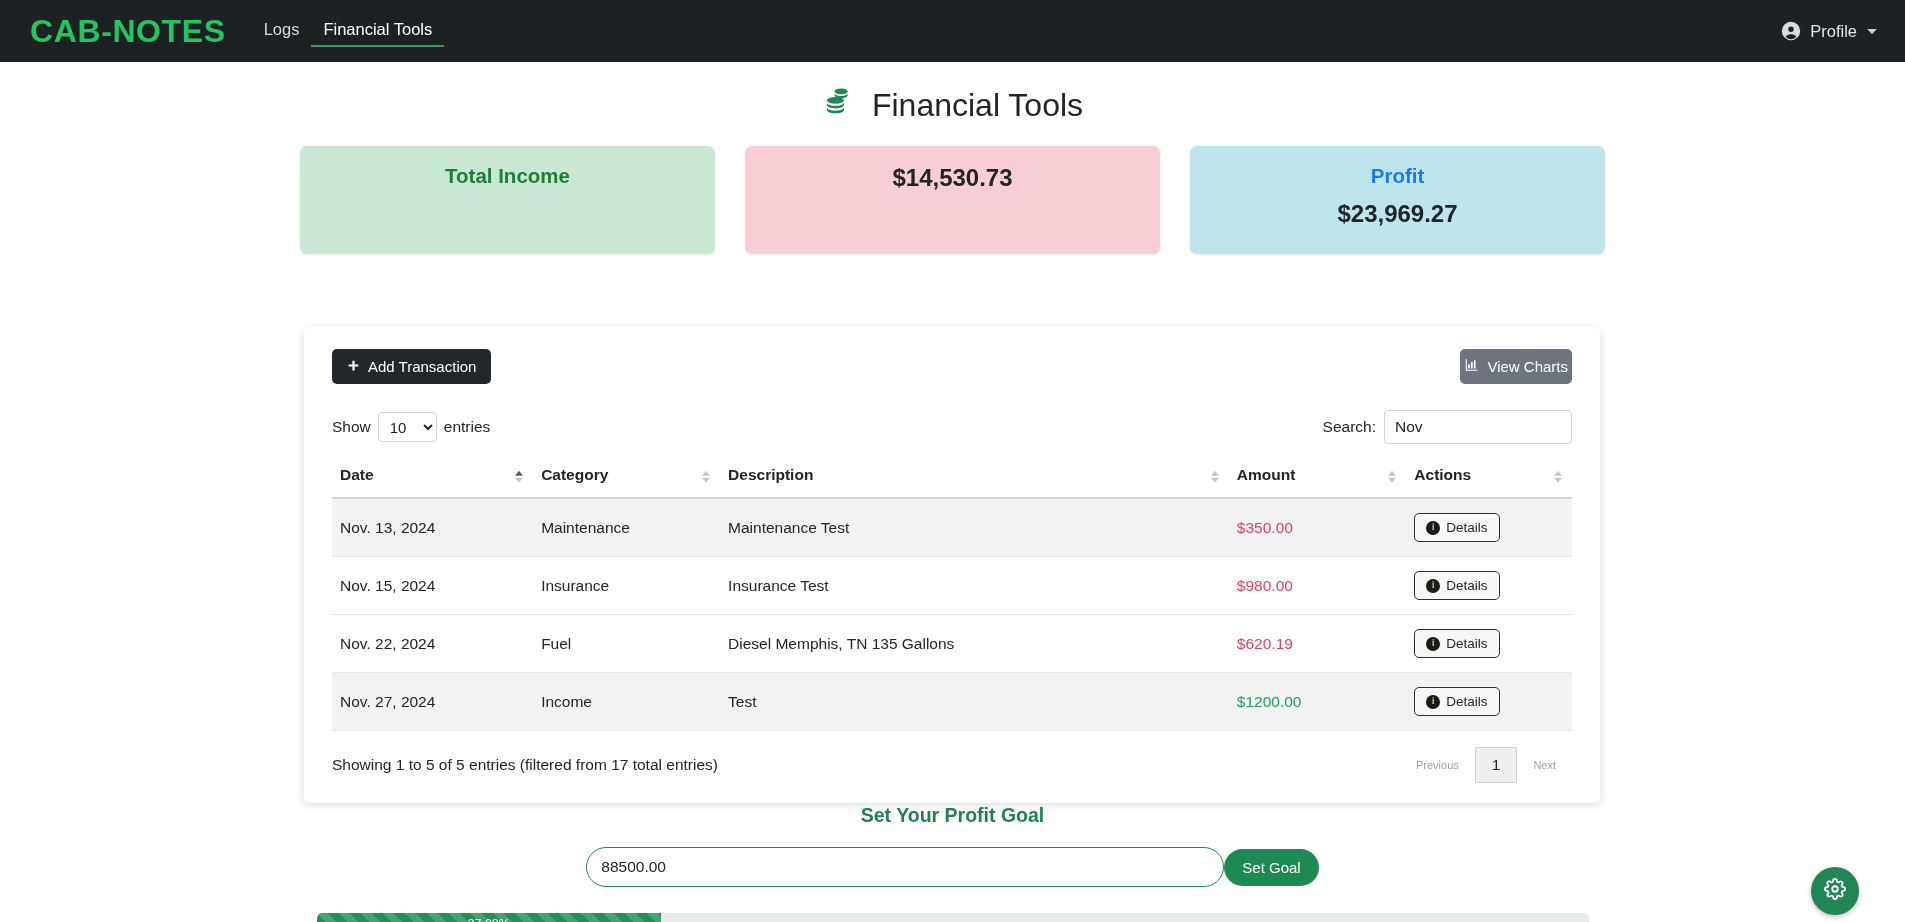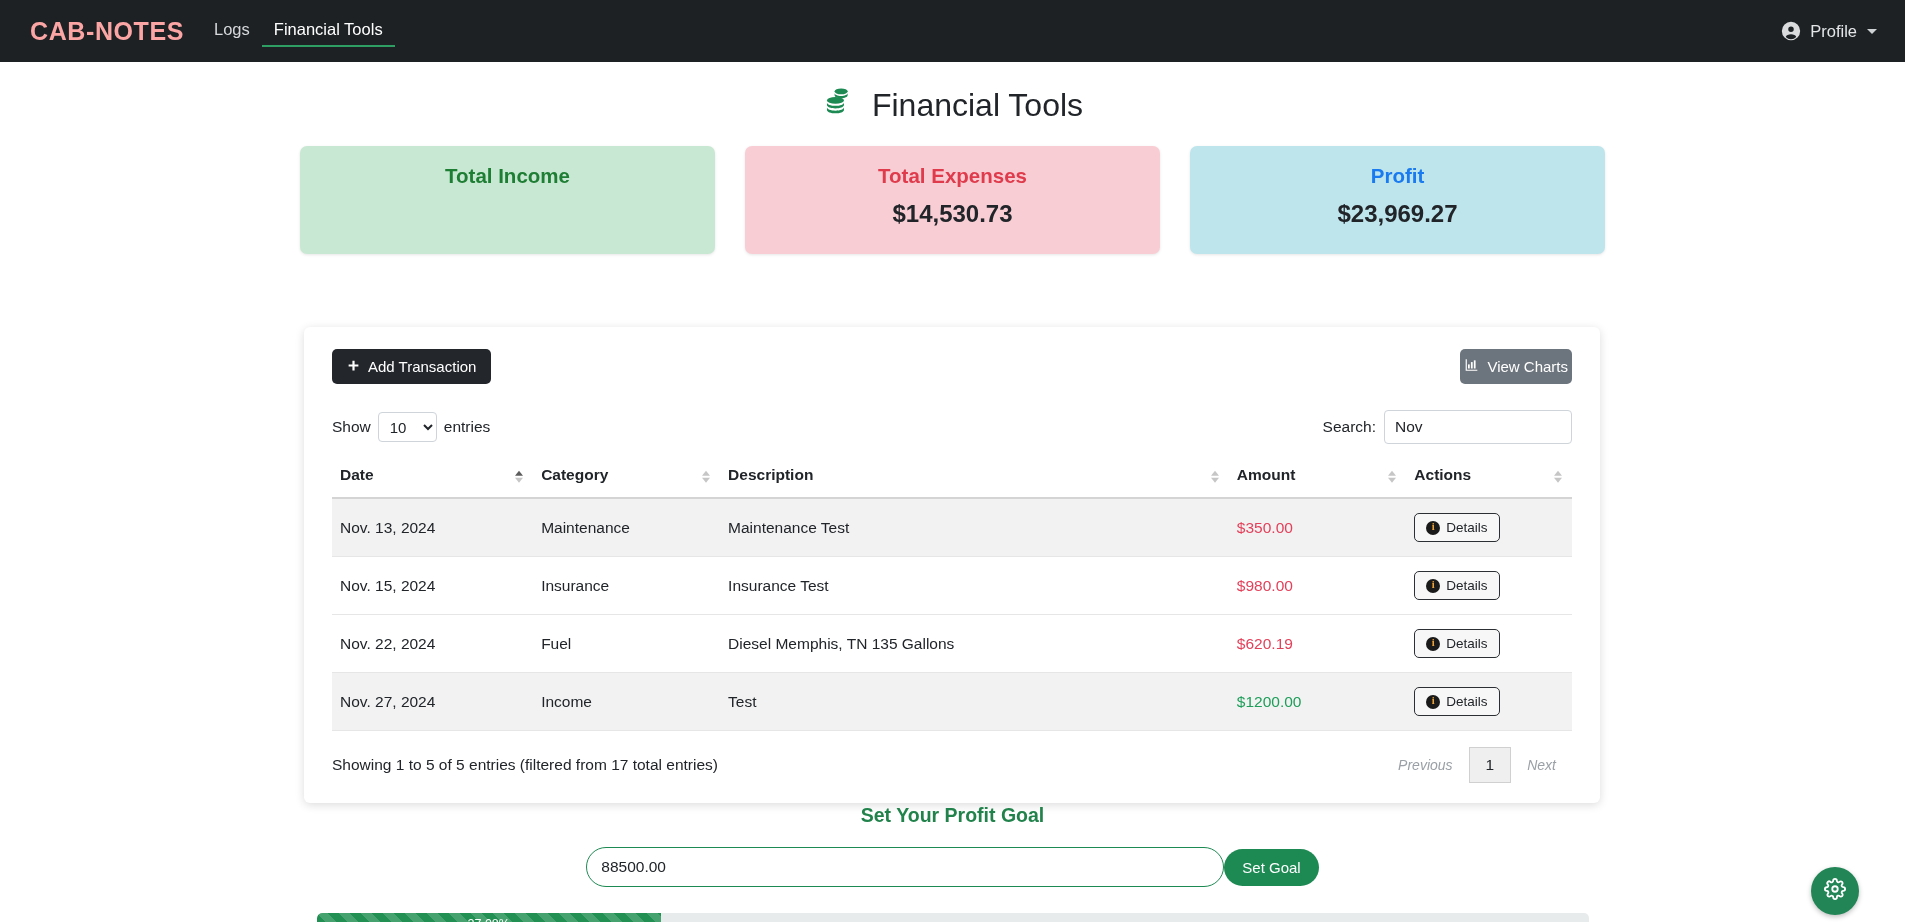--- a/index.html
+++ b/index.html
@@ -15,25 +15,25 @@
   
   .navbar {
     height: 62px;
     background: #1d2124;
     display: flex;
     align-items: center;
     padding: 0 22px;
     position: relative;
   }
   .brand {
-    color: #fca5a5;
-    font-size: 25px;
+    color: #22c55e;
+    font-size: 32px;
     font-weight: bold;
     letter-spacing: 0.6px;
-    margin-right: 18px;
+    margin-right: 26px;
     margin-left: 8px;
     cursor: pointer;
   }
   .nav-links { display: flex; align-items: flex-end; height: 62px; }
   .nav-link {
     color: #d6d8db;
     font-size: 16.5px;
     padding: 0 12px;
     height: 62px;
     line-height: 58px;
@@ -245,25 +245,24 @@
     display: flex;
     justify-content: space-between;
     align-items: center;
     margin-top: 16px;
     font-size: 15.5px;
     color: #212529;
   }
   .pagination { display: flex; align-items: center; gap: 0; }
   .page-btn {
     padding: 8px 15px;
-    font-size: 14px;
+    font-size: 11px;
     color: #9aa0a6;
     cursor: default;
     border: 1px solid transparent;
-    font-style: italic;
   }
   .page-num {
     padding: 8px 16px;
     font-size: 15.5px;
     color: #212529;
     background: #efefef;
     border: 1px solid #d0d0d0;
     cursor: pointer;
   }
 
@@ -390,21 +389,20 @@
       </svg>
     </span>
     <span>Financial Tools</span>
   </div>
 
   <div class="cards">
     <div class="card income">
       <div class="card-title">Total Income</div>
     </div>
     <div class="card expense">
-      <div class="card-title">Total Expenses</div>
       <div class="card-value">$14,530.73</div>
     </div>
     <div class="card profit">
       <div class="card-title">Profit</div>
       <div class="card-value">$23,969.27</div>
     </div>
   </div>
 
   <div class="panel">
 

